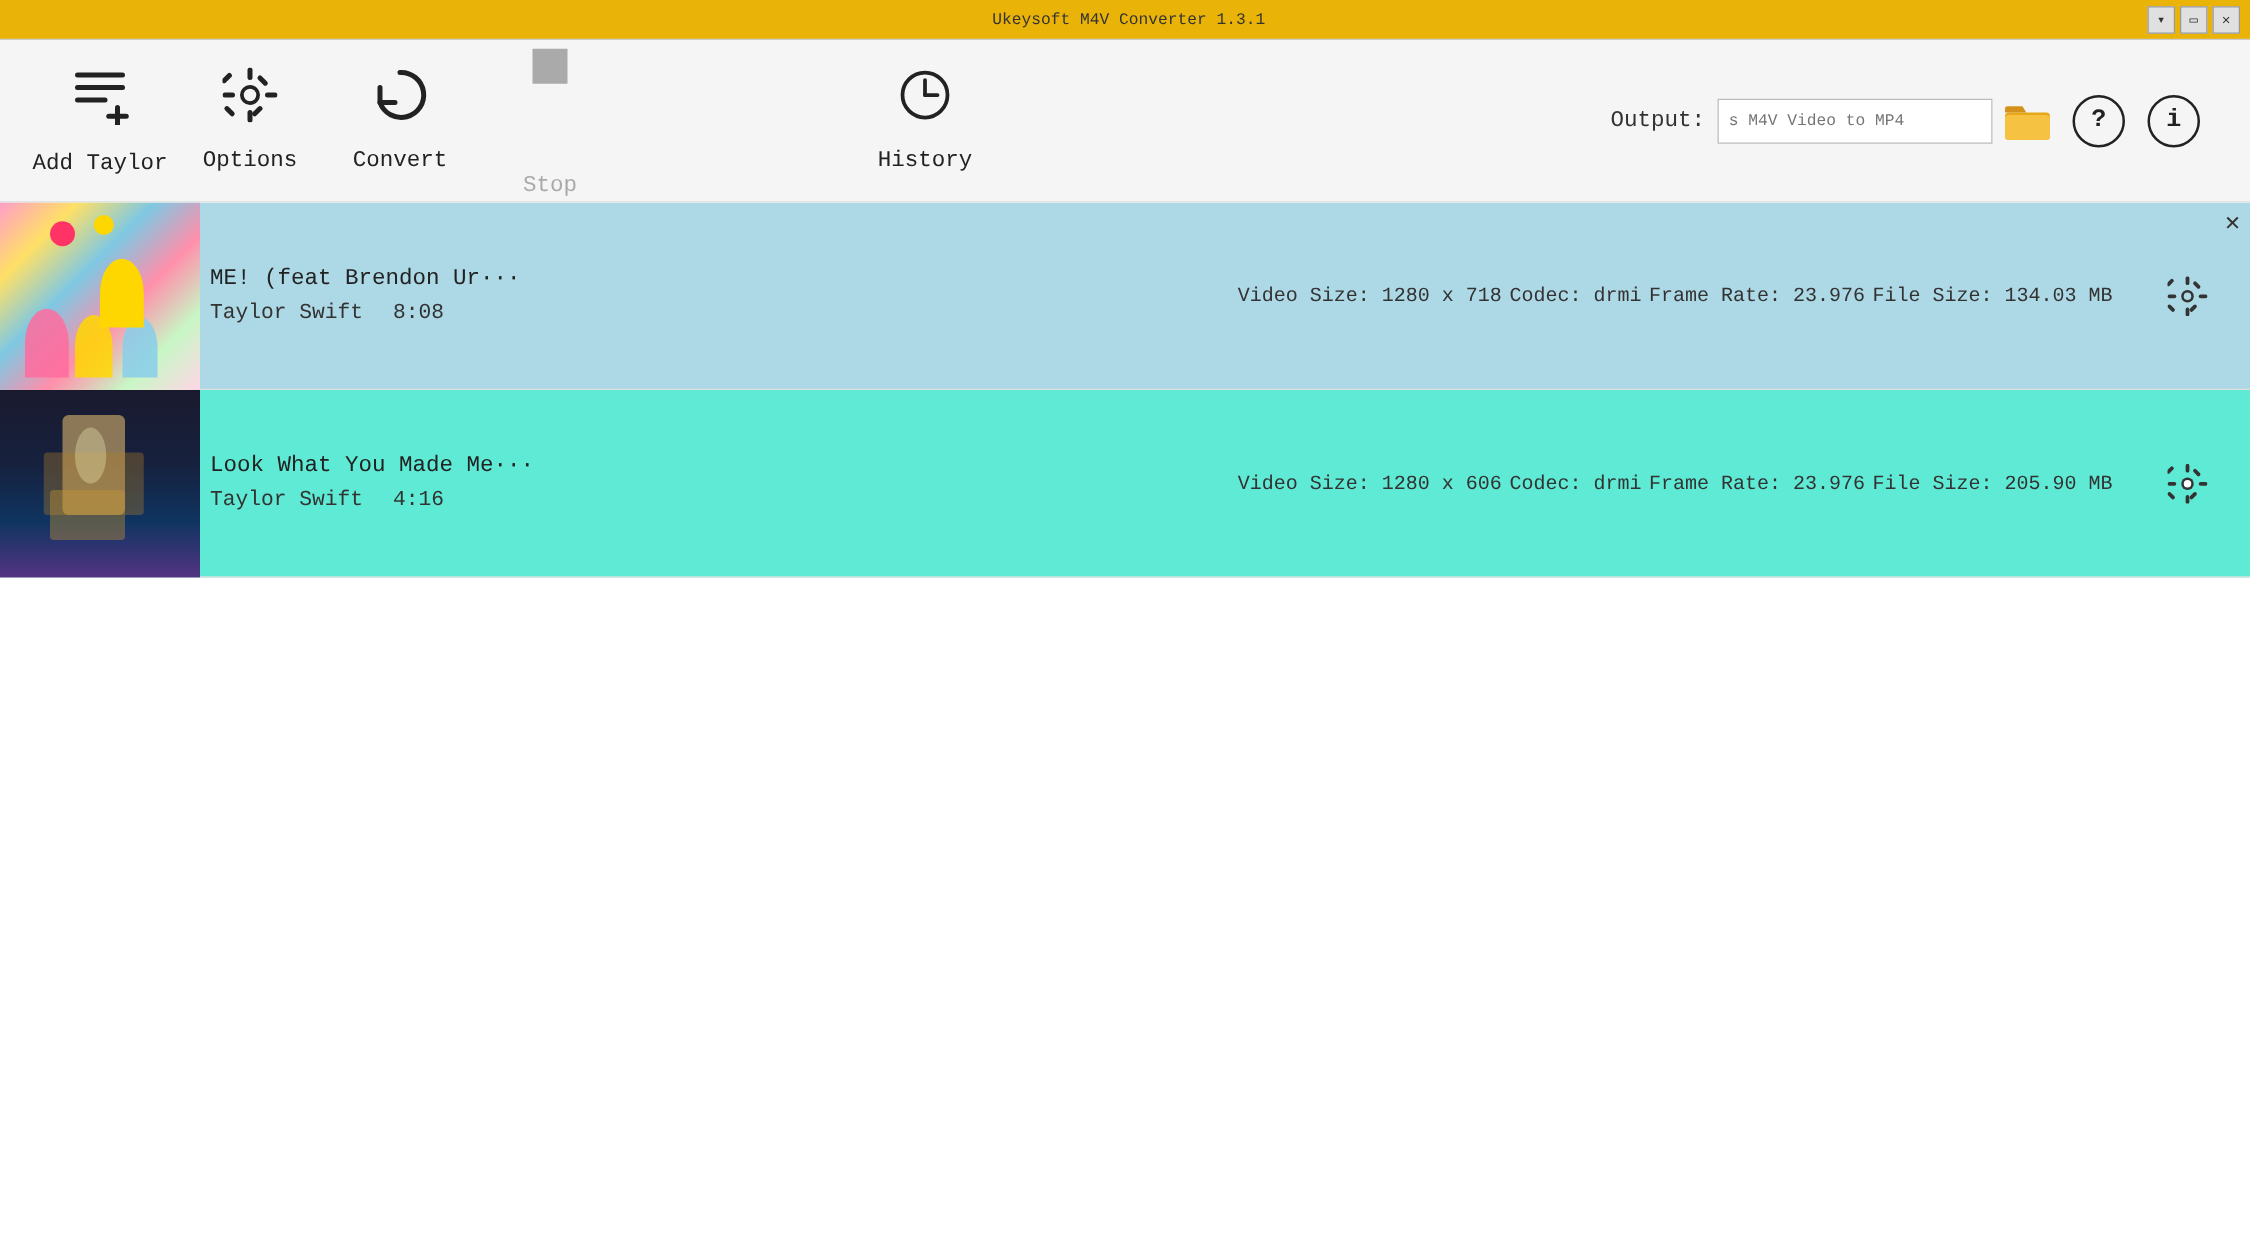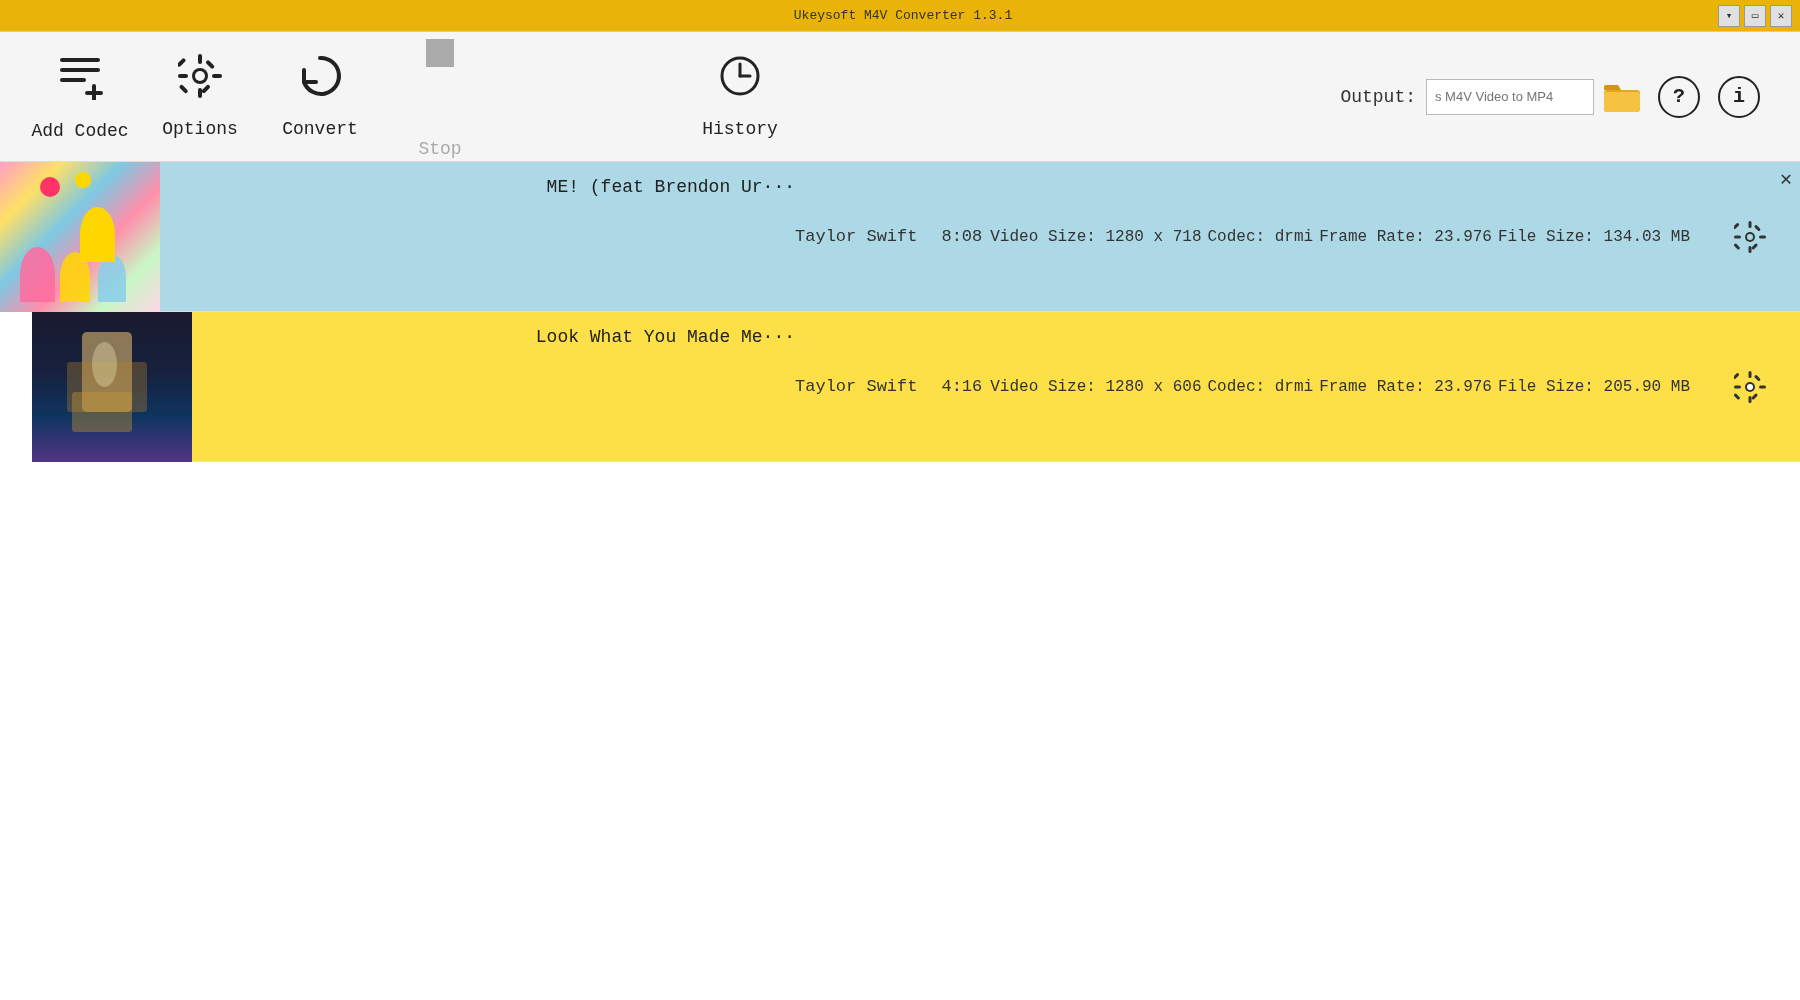--- a/index.html
+++ b/index.html
@@ -97,28 +97,28 @@
       gap: 10px;
       margin-right: 20px;
     }
 
     .output-label {
       font-size: 18px;
       color: #333;
     }
 
     .output-input {
-      width: 168px;
+      width: 220px;
       height: 36px;
       border: 1px solid #bbb;
       background: #fff;
       padding: 0 8px;
       font-size: 13px;
       color: #999;
-      font-family: Liberation Sans, sans-serif;
+      font-family: Liberation Mono, monospace;
     }
 
     .folder-btn {
       width: 36px;
       height: 36px;
       cursor: pointer;
       display: flex;
       align-items: center;
       justify-content: center;
       font-size: 26px;
@@ -151,22 +151,21 @@
       height: 150px;
       border-bottom: 1px solid #e0e0e0;
       position: relative;
     }
 
     .file-item.selected {
       background: #add8e6;
     }
 
     .file-item.unselected {
-      background: #fde047;
-      margin-left: 32px;
+      background: #5eead4;
     }
 
     .thumbnail {
       width: 160px;
       height: 150px;
       flex-shrink: 0;
       overflow: hidden;
       position: relative;
     }
 
@@ -219,21 +218,22 @@
       width: 60px; height: 40px;
       background: rgba(200,150,50,0.4);
       left: 40px; top: 80px;
       border-radius: 3px;
     }
 
     .file-info {
       flex: 1;
       padding: 15px 8px;
       display: flex;
-      justify-content: flex-end;
+      flex-direction: column;
+      justify-content: center;
       height: 100%;
     }
 
     .file-title {
       font-size: 18px;
       color: #222;
       margin-bottom: 8px;
     }
 
     .file-artist-duration {
@@ -304,21 +304,21 @@
     <div class="toolbar-item">
       <div class="icon">
         <svg width="48" height="48" viewBox="0 0 48 48" fill="none" xmlns="http://www.w3.org/2000/svg">
           <line x1="6" y1="8" x2="42" y2="8" stroke="#222" stroke-width="4" stroke-linecap="round"></line>
           <line x1="6" y1="18" x2="42" y2="18" stroke="#222" stroke-width="4" stroke-linecap="round"></line>
           <line x1="6" y1="28" x2="28" y2="28" stroke="#222" stroke-width="4" stroke-linecap="round"></line>
           <line x1="38" y1="34" x2="38" y2="48" stroke="#222" stroke-width="4" stroke-linecap="round"></line>
           <line x1="31" y1="41" x2="45" y2="41" stroke="#222" stroke-width="4" stroke-linecap="round"></line>
         </svg>
       </div>
-      <div class="label">Add Codec</div>
+      <div class="label">Add Taylor</div>
     </div>
 
     <div class="toolbar-item">
       <div class="icon">
         <svg width="44" height="44" viewBox="0 0 44 44" fill="none" xmlns="http://www.w3.org/2000/svg">
           <circle cx="22" cy="22" r="8" fill="#222"></circle>
           <circle cx="22" cy="22" r="5" fill="#f5f5f5"></circle>
           <rect x="20" y="0" width="4" height="10" rx="2" fill="#222"></rect>
           <rect x="20" y="34" width="4" height="10" rx="2" fill="#222"></rect>
           <rect x="0" y="20" width="10" height="4" rx="2" fill="#222"></rect>

